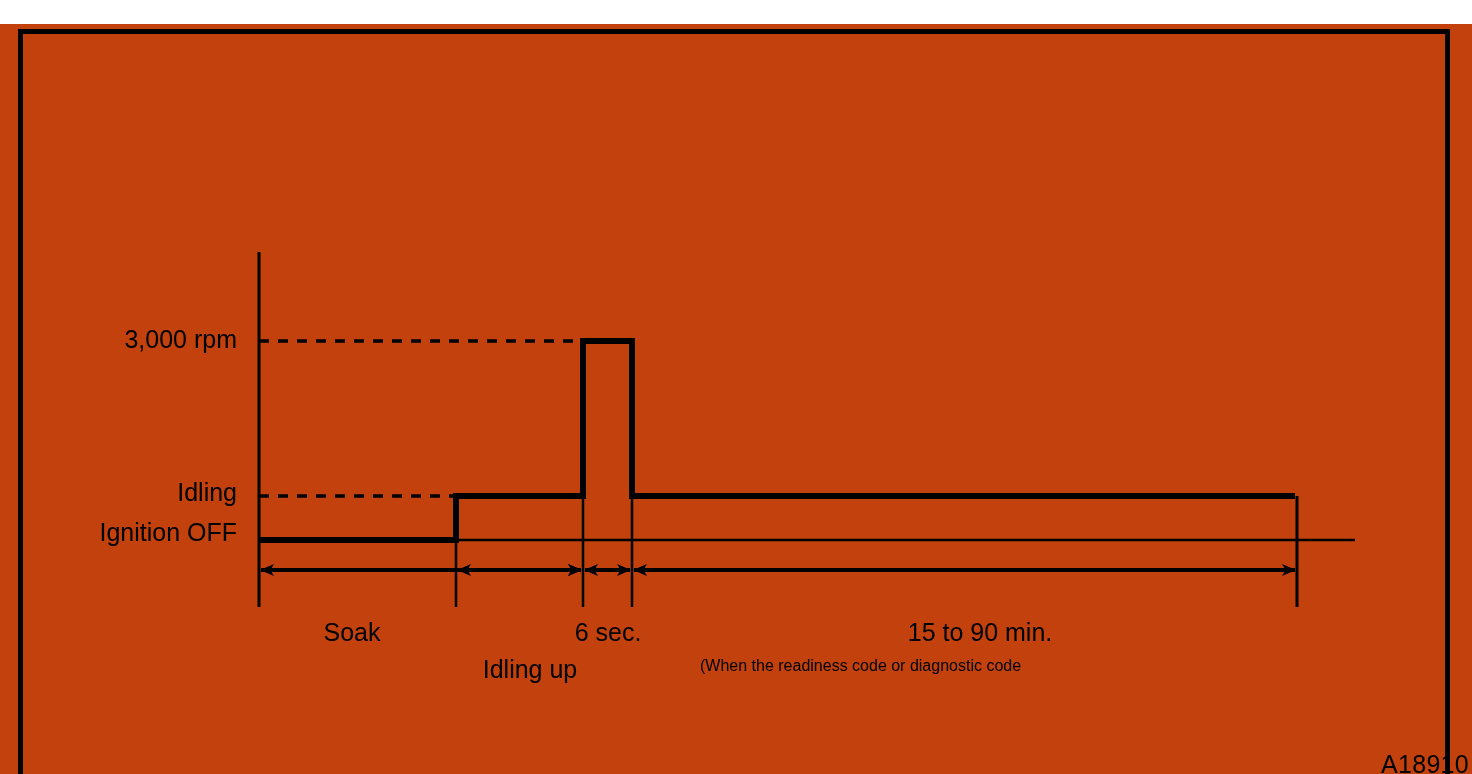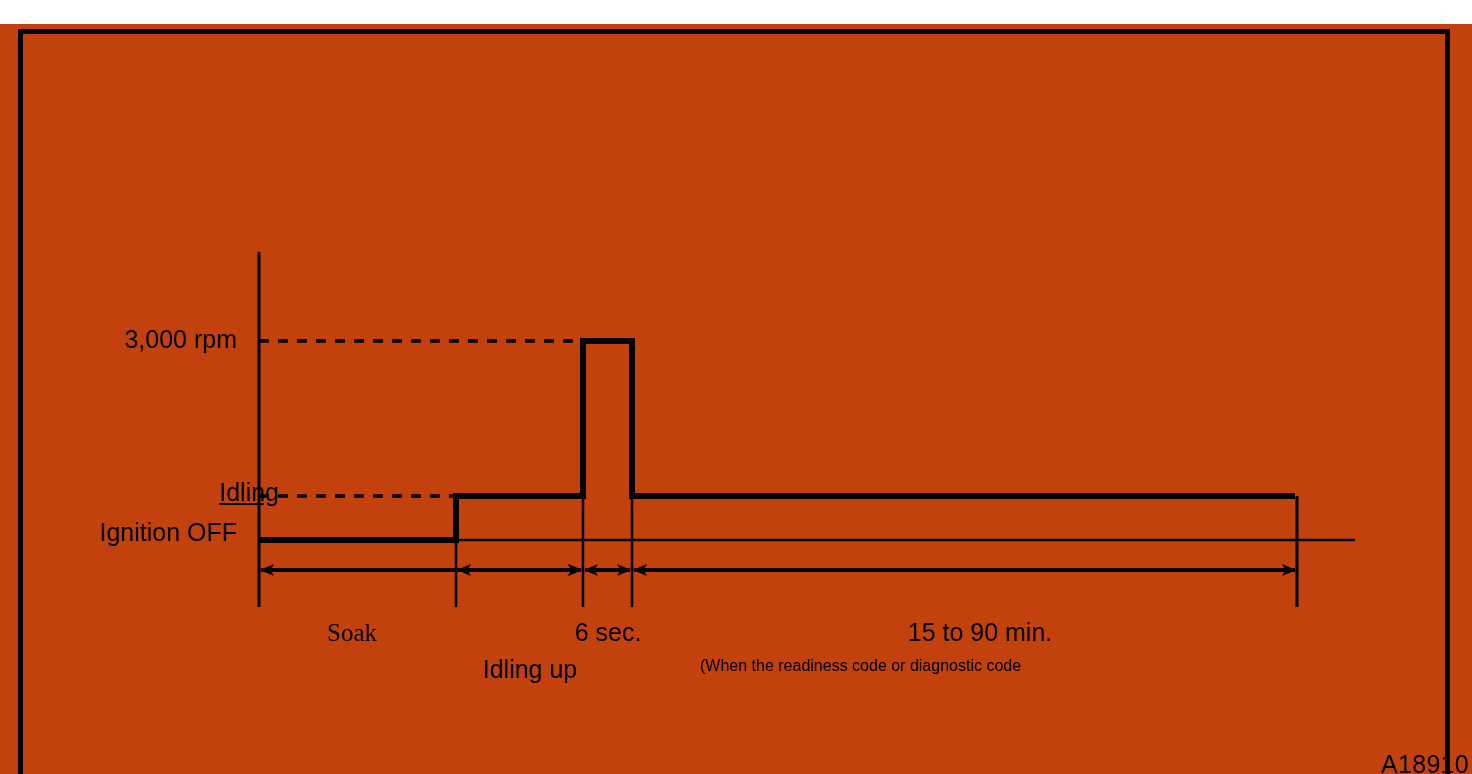--- a/index.html
+++ b/index.html
@@ -51,23 +51,23 @@
   }
   .note-line {
     font-size: 16px;
     text-align: left;
   }
   .figure-id {
     font-size: 25px;
     letter-spacing: 0.3px;
   }
   #label-rpm   { right: 1235px; top: 303px; }
-  #label-idling { right: 1193px; top: 456px; text-decoration: underline; }
+  #label-idling { right: 1235px; top: 456px; }
   #label-ignition-off { right: 1235px; top: 496px; }
-  #label-soak { left: 282px; top: 596px; width: 140px; font-family: Liberation Serif, serif; }
+  #label-soak { left: 282px; top: 596px; width: 140px; }
   #label-warmed-up { left: 450px; top: 633px; width: 160px; }
   #label-ten-sec { left: 538px; top: 596px; width: 140px; }
   #label-fifteen-to-fifty { left: 830px; top: 596px; width: 300px; }
   #note-line-1 { left: 700px; top: 634px; }
   #note-line-2 { left: 700px; top: 670px; }
   #figure-id-text { left: 1381px; top: 728px; }
 </style>
 </head>
 <body>
 

